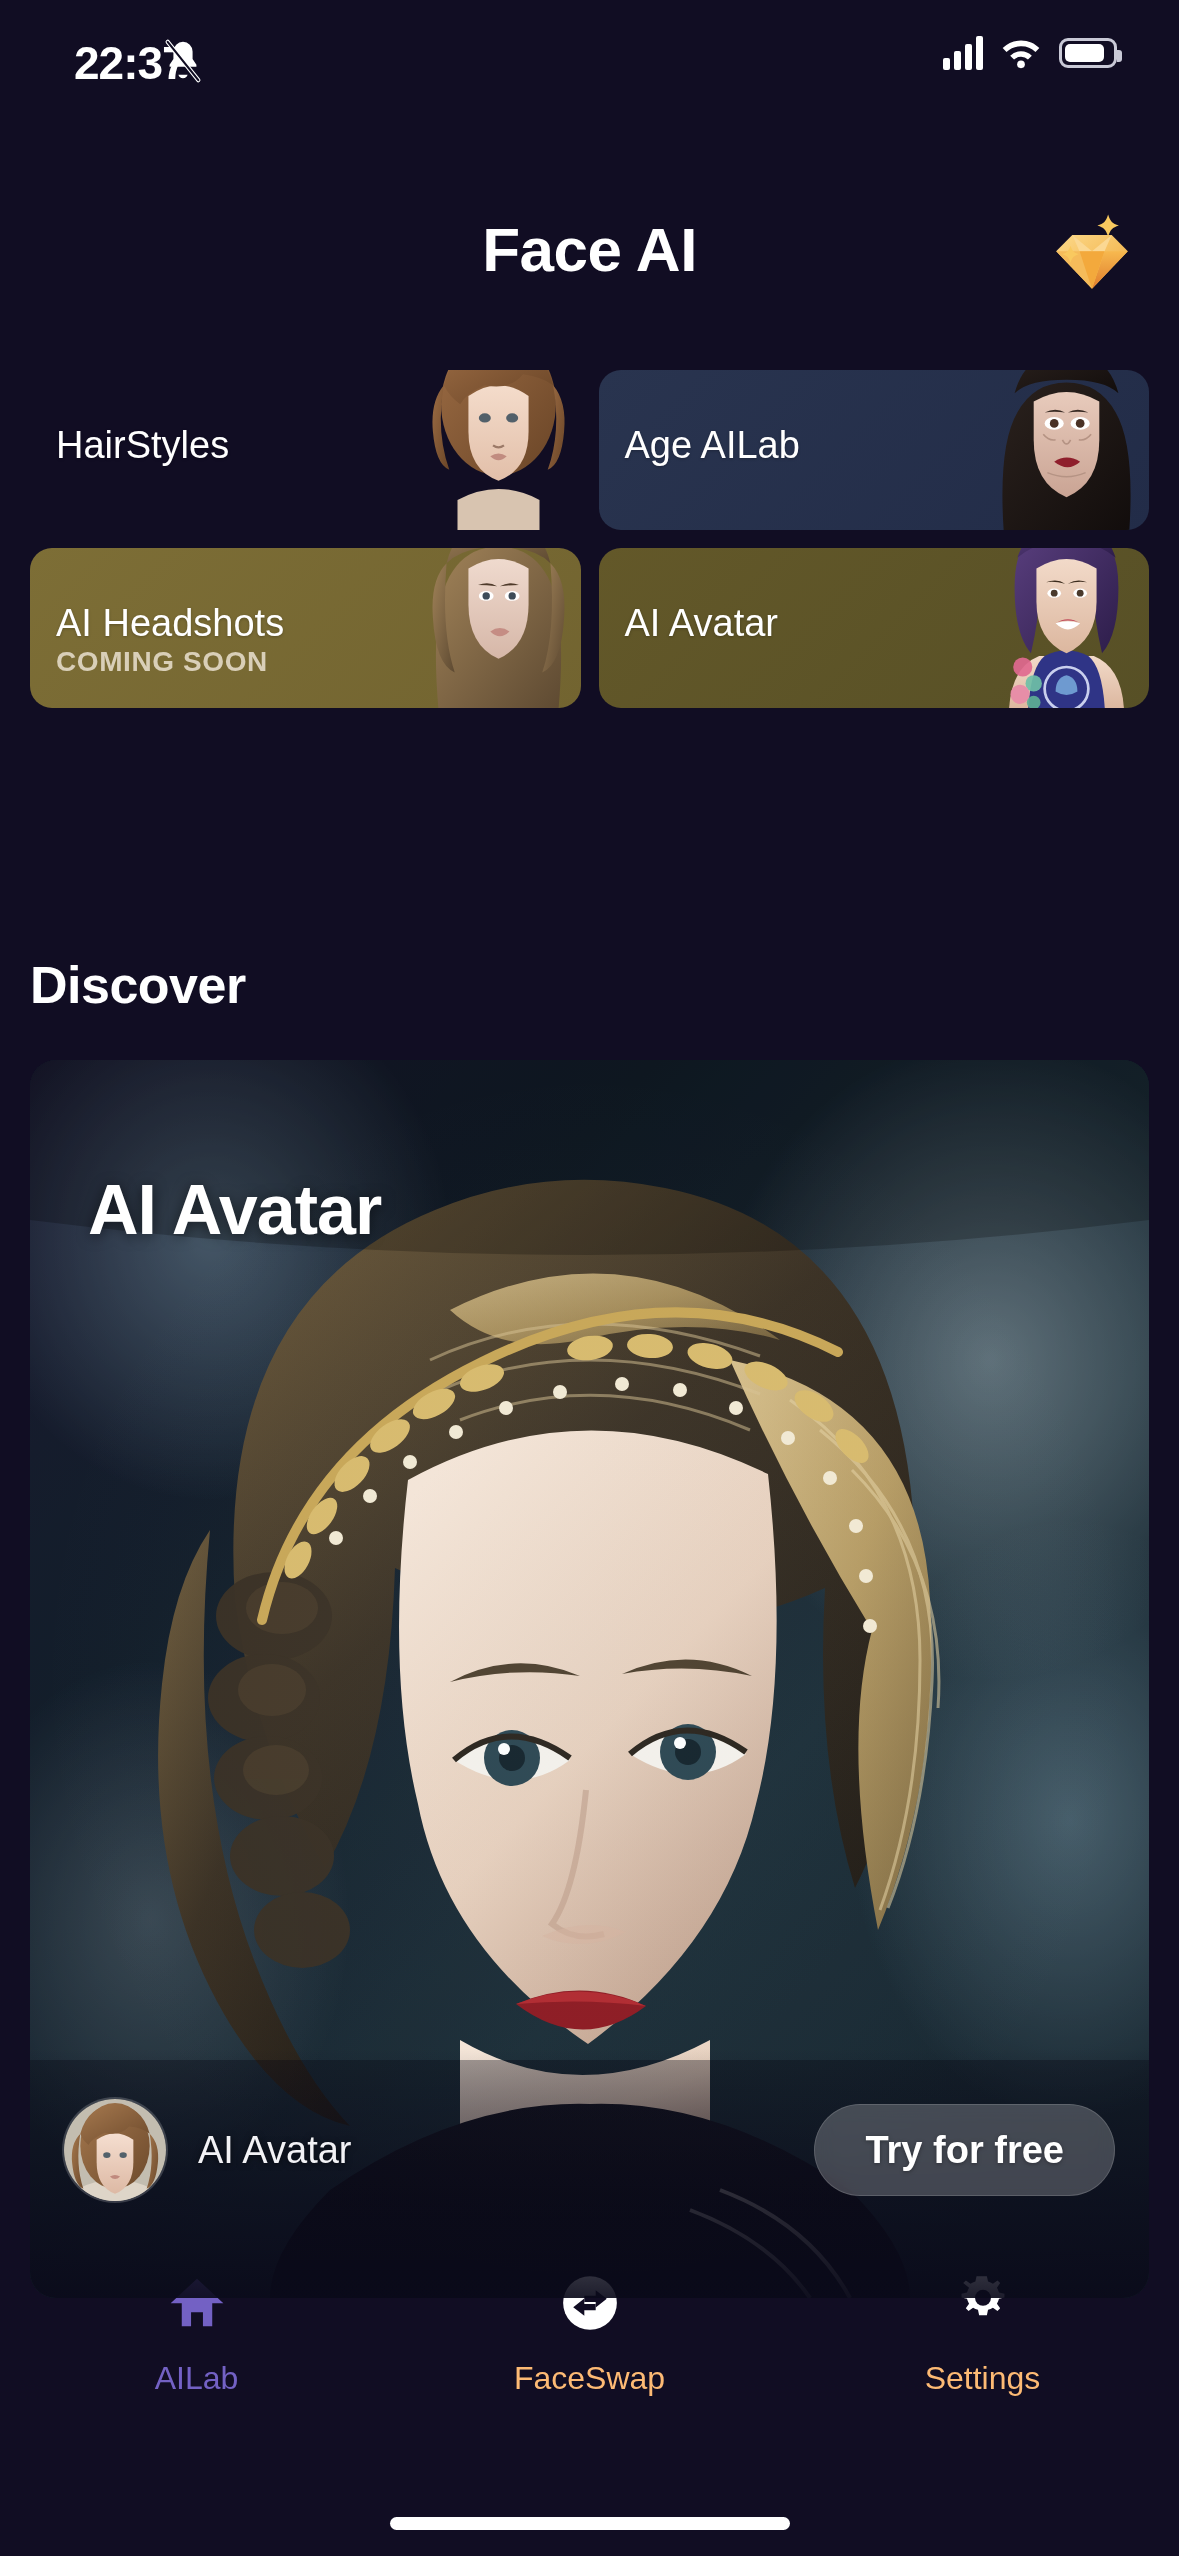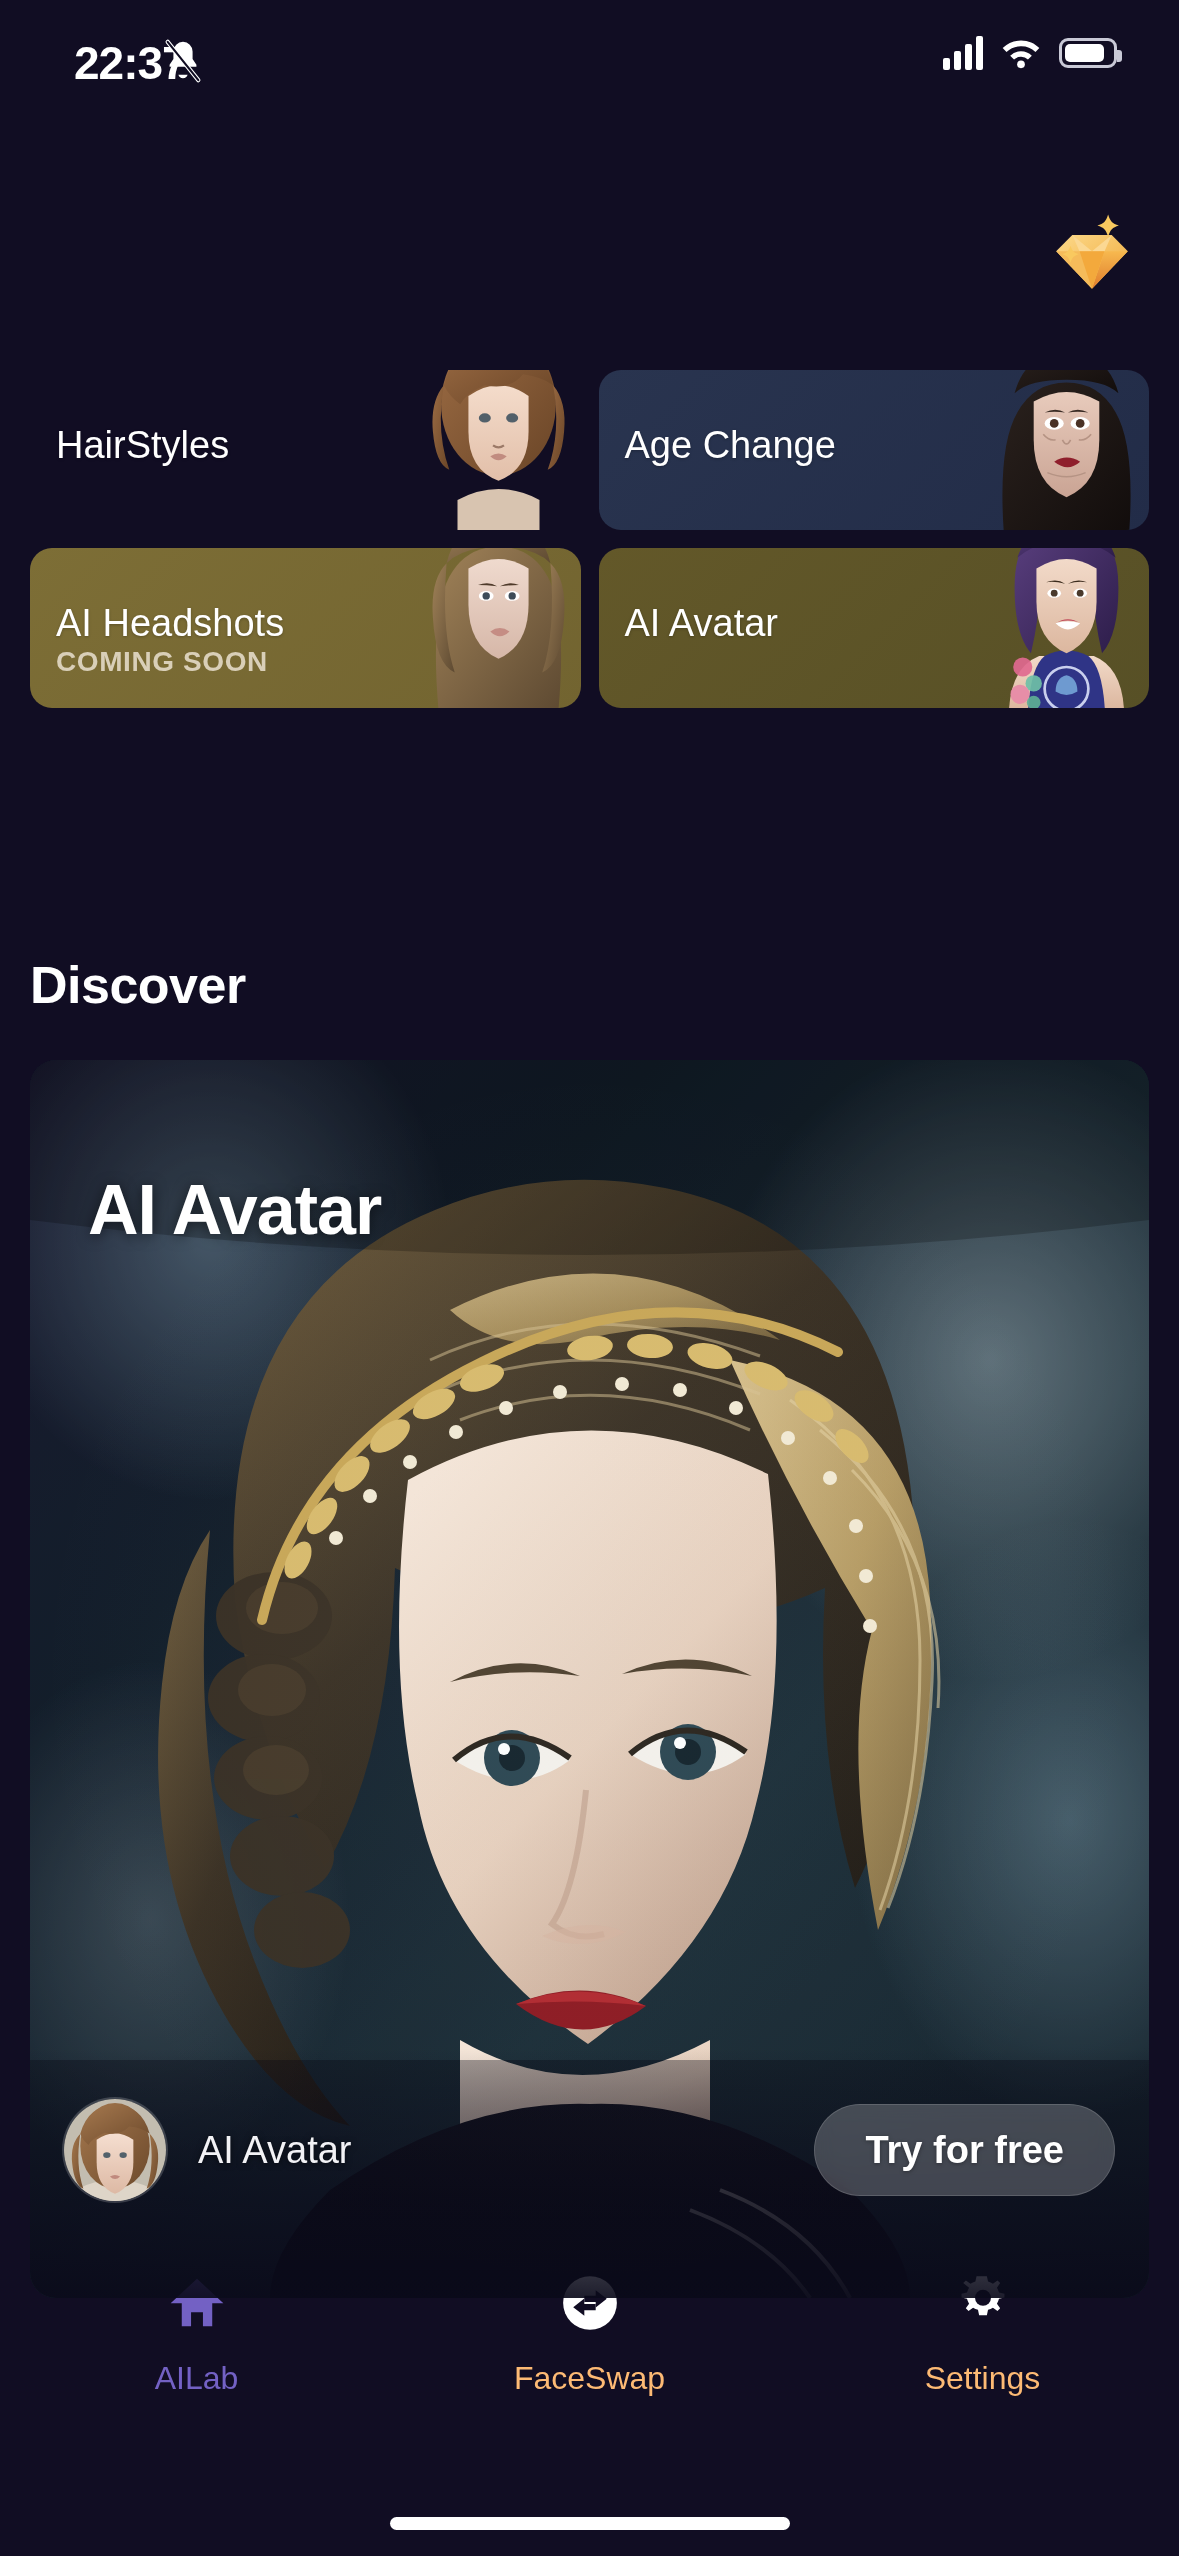--- a/index.html
+++ b/index.html
@@ -168,20 +168,21 @@
       <path fill="#fff" d="M12 8.1c2.3 0 4.4.9 5.9 2.4l-2.1 2.1A5.4 5.4 0 0 0 12 11.1a5.4 5.4 0 0 0-3.8 1.5l-2.1-2.1A8.3 8.3 0 0 1 12 8.1z"></path>
       <circle fill="#fff" cx="12" cy="15.2" r="2.1"></circle>
     </svg>
     <span id="battery-icon">
         <span></span>
       </span>
   </div>
 </div>
 
 <div id="app-header">
+  <div id="page-title">Face AI</div>
   <div id="premium-button">
     <svg width="86" height="86" viewBox="0 0 48 48">
       <defs>
         <linearGradient id="gemA" x1="0" y1="0" x2="1" y2="1">
           <stop offset="0" stop-color="#fcd98a"></stop>
             <stop offset="1" stop-color="#f0a93a"></stop>
         </linearGradient>
         <linearGradient id="gemB" x1="0" y1="0" x2="0" y2="1">
           <stop offset="0" stop-color="#f7b94f"></stop>
             <stop offset="1" stop-color="#e07c2c"></stop>
@@ -222,21 +223,21 @@
         <path fill="url(#h1)" d="M100 44 q6 34 -4 62 q10 -4 12 -28 q2 -22 -8 -34z"></path>
         <ellipse fill="#52606a" cx="50" cy="68" rx="4.4" ry="3.4"></ellipse>
         <ellipse fill="#52606a" cx="70" cy="68" rx="4.4" ry="3.4"></ellipse>
         <path fill="none" stroke="#9c7a68" stroke-width="1.6" d="M56 88 q4 3 8 0"></path>
         <path fill="#c18c80" d="M54 96 q6 -4 12 0 q-6 6 -12 0z"></path>
       </svg>
     </div>
   </div>
 
   <div class="feature-card" id="card-age-change" style="background:linear-gradient(135deg,#29344f,#222c48);">
-    <div class="fc-label">Age Change</div>
+    <div class="fc-label">Age AILab</div>
     <div class="fc-art">
       <svg viewBox="0 0 120 150" preserveAspectRatio="xMidYMax meet">
         <defs>
           <linearGradient id="h2" x1="0" y1="0" x2="1" y2="1">
               <stop offset="0" stop-color="#2a211d"></stop>
               <stop offset="1" stop-color="#120d0c"></stop>
             </linearGradient>
           <linearGradient id="sk2" x1="0" y1="0" x2="0" y2="1">
               <stop offset="0" stop-color="#e8cbbc"></stop>
               <stop offset="1" stop-color="#caa494"></stop>

